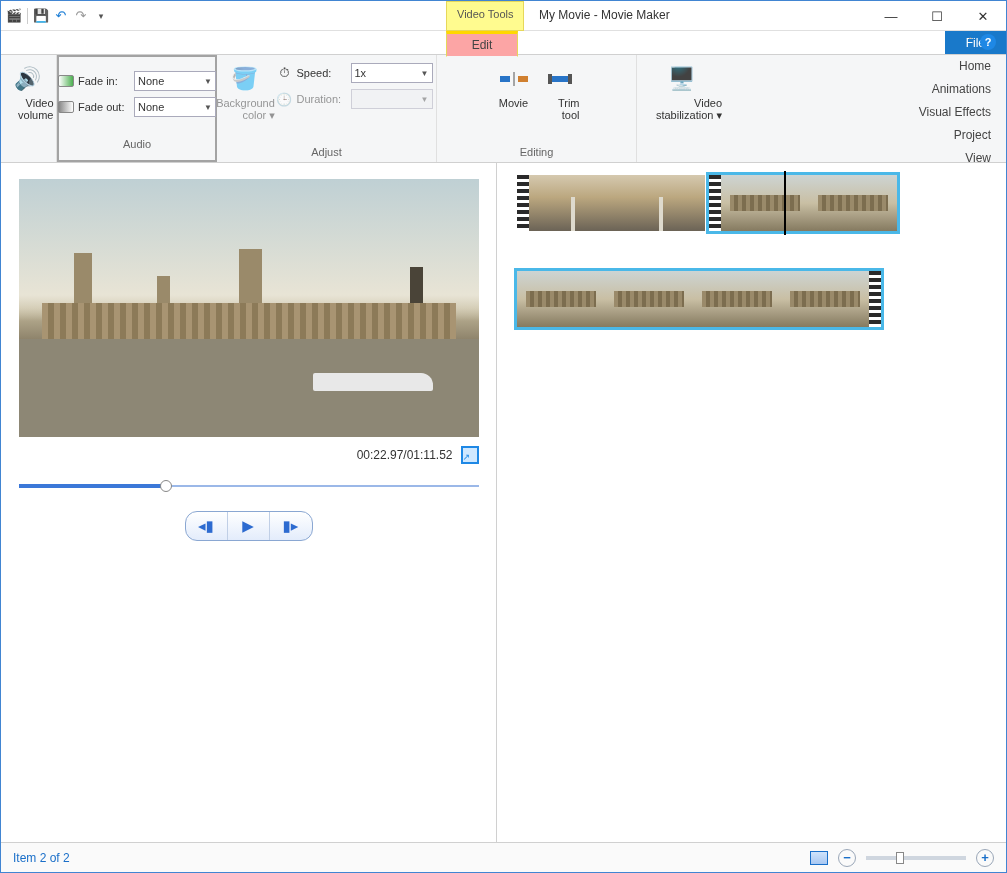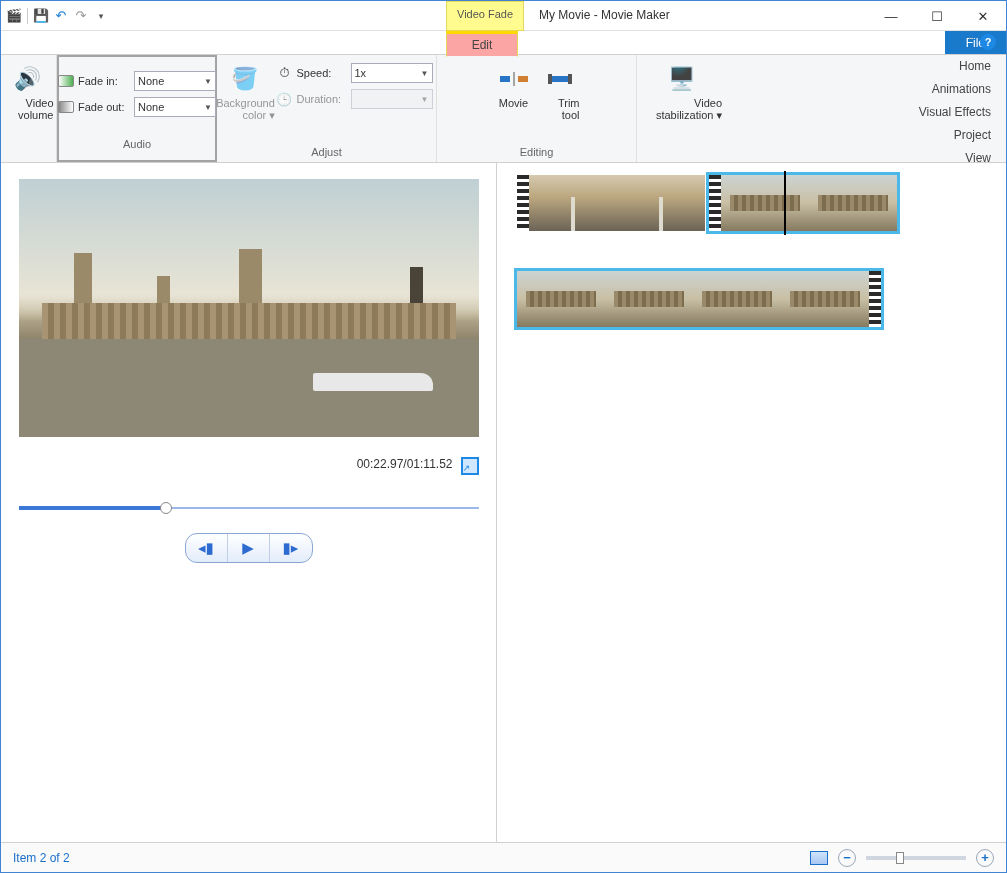--- a/index.html
+++ b/index.html
@@ -62,21 +62,21 @@
   .buildings { position:absolute; bottom:38%; left:0; right:0; height:35%; }
   .bld { position:absolute; bottom:0; background:#9a8a6a;}
   .b1{left:12%;width:4%;height:95%;}
   .b2{left:30%;width:3%;height:70%;}
   .b3{left:48%;width:5%;height:100%;}
   .b4{left:85%;width:3%;height:80%; background:#4a4438;}
   .palace{position:absolute;bottom:0;left:5%;right:5%;height:40%;background:repeating-linear-gradient(to right,#a89472 0 6px,#8c7a58 6px 12px);}
   .water{position:absolute;left:0;right:0;bottom:0;height:38%;background:#8d8775;}
   .boat{position:absolute;bottom:18%;right:10%;width:120px;height:18px;background:#e8e8e8;border-radius:2px 12px 2px 2px;}
   
-  .time-row { width:460px; display:flex; justify-content:flex-end; align-items:flex-start; gap:8px; padding:20px 0;}
+  .time-row { width:460px; display:flex; justify-content:flex-end; align-items:center; gap:8px; padding:9px 0;}
   .time-text { font-size:12px; color:#333;}
   .fullscreen-icon { width:18px;height:18px; border:2px solid #1e88e5; background:#cfe8ff; display:flex;align-items:flex-end;justify-content:flex-start;}
   
   .seekbar { width:460px; height:14px; position:relative; margin:6px 0 18px;}
   .seekbar-track { position:absolute; top:6px; left:0; right:0; height:2px; background:#9bb8e8;}
   .seekbar-fill { position:absolute; top:5px; left:0; width:32%; height:4px; background:#3b78d8;}
   .seekbar-thumb { position:absolute; top:1px; left:32%; width:12px; height:12px; border-radius:50%; background:#fff; border:1px solid #888; margin-left:-6px;}
   
   .playbtns { display:flex; border:1px solid #8aa7d2; border-radius:12px; background:linear-gradient(#fff,#e3ecfb); overflow:hidden;}
   .playbtn { width:42px; height:28px; display:flex; align-items:center; justify-content:center; color:#2d6bd0; font-size:15px; border-right:1px solid #c0cfe6;}
@@ -107,21 +107,21 @@
 
 <div class="titlebar">
   <div class="qat">
     <div class="qat-icon">🎬</div>
     <div class="qat-sep"></div>
     <div class="qat-icon">💾</div>
     <div class="qat-icon" style="color:#1f7fd6">↶</div>
     <div class="qat-icon" style="color:#999">↷</div>
     <div class="qat-icon" style="font-size:9px;color:#555">▾</div>
   </div>
-  <div class="videotools">Video Fade</div>
+  <div class="videotools">Video Tools</div>
   <div class="title">My Movie - Movie Maker</div>
   <div class="winbtns">
     <div class="winbtn">—</div>
     <div class="winbtn">☐</div>
     <div class="winbtn">✕</div>
   </div>
 </div>
 
 <div class="tabs">
   <div class="tab file">File</div>

